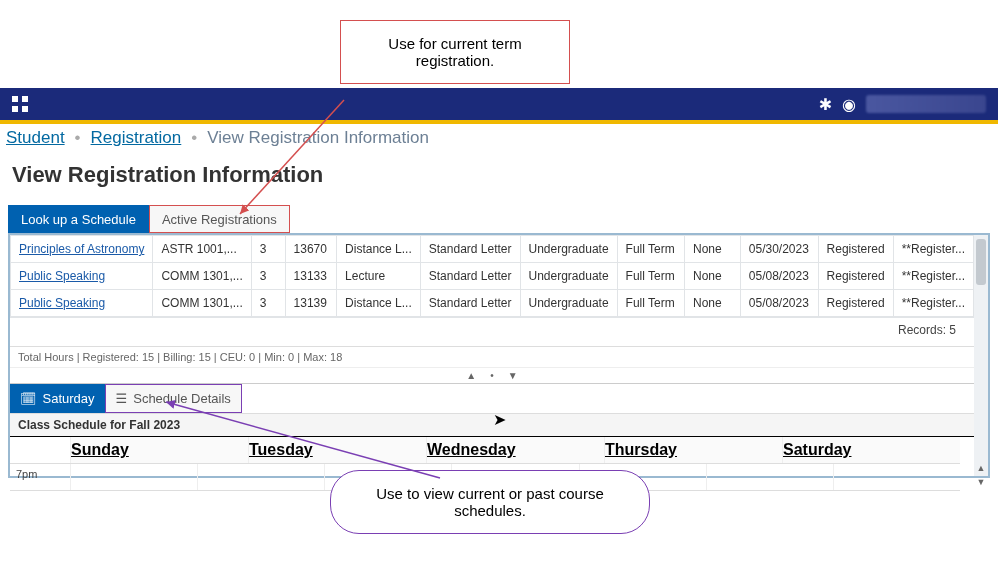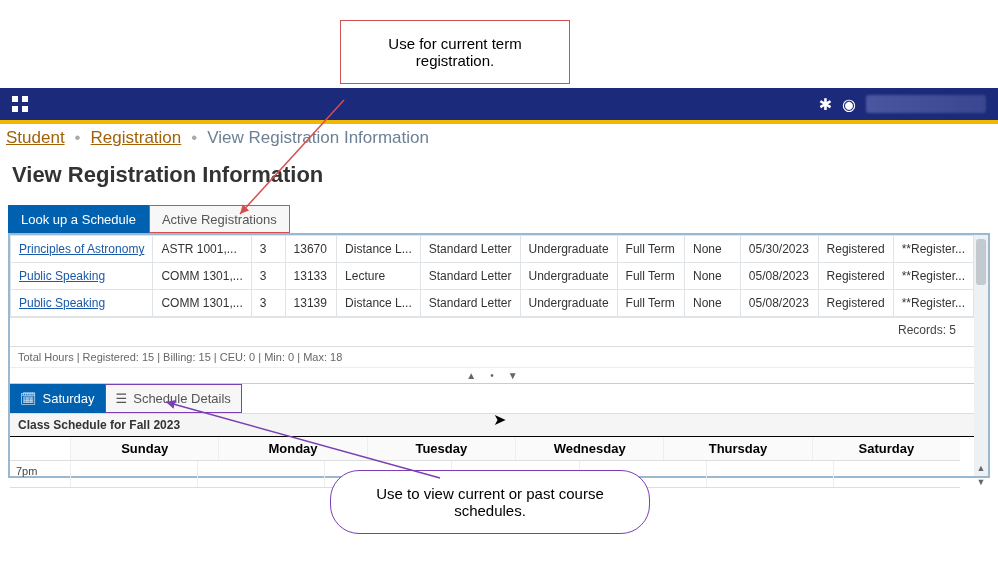--- a/index.html
+++ b/index.html
@@ -39,21 +39,21 @@
   }
   .yellowbar {
     position:absolute; top:120px; left:0; right:0; height:4px;
     background:#f0b800;
   }
   .breadcrumb {
     position:absolute; top:128px; left:6px;
     font-size:17px; color:#666;
     display:flex; gap:10px; align-items:center;
   }
-  .breadcrumb a { color:#a16207; text-decoration:underline; cursor:pointer; }
+  .breadcrumb a { color:#0369a1; text-decoration:underline; cursor:pointer; }
   .breadcrumb .sep { color:#aaa; }
   .breadcrumb .cur { color:#6d8095; }
   .page-title {
     position:absolute; top:162px; left:12px;
     font-size:22px; color:#333; font-weight:bold;
   }
   .tabs {
     position:absolute; top:205px; left:8px; right:8px;
     display:flex;
     border-bottom:1px solid #ccc;
@@ -116,21 +116,21 @@
     font-size:12px; font-weight:bold; color:#333;
     padding:4px 8px; background:#f5f5f5;
     border-top:1px solid #ddd; border-bottom:1px solid #000000;
     margin-right:14px;
   }
   .week-row {
     display:flex; border-bottom:1px solid #ddd;
     margin-right:28px;
   }
   .week-row .timecol { width:60px; }
-  .week-row .daycol { flex:1; text-align:center; font-size:13px; padding:4px 0; border-left:1px solid #eee;}
+  .week-row .daycol { flex:1; text-align:left; font-size:16px; padding:4px 0; border-left:1px solid #eee;text-decoration:underline;}
   .week-head .daycol { font-weight:bold; background:#fafafa; }
   .week-body .daycol, .week-body .timecol { height:26px; }
   .week-body .timecol { font-size:11px; color:#444; padding:4px 6px; }
   .side-arrows {
     position:absolute; right:0; width:14px;
     display:flex; flex-direction:column; justify-content:space-between;
   }
   .side-arrows span { font-size:9px; color:#666; text-align:center; line-height:14px; }
 
   
@@ -271,21 +271,20 @@
       <span class="list-icon">☰</span>
       <span>Schedule Details</span>
     </div>
   </div>
   <div class="sched-title">Class Schedule for Fall 2023</div>
 
   <div style="position:relative; margin-right:0;">
     <div class="week-row week-head">
       <div class="timecol"></div>
       <div class="daycol">Sunday</div>
-      <div class="daycol">Monday</div>
       <div class="daycol">Tuesday</div>
       <div class="daycol">Wednesday</div>
       <div class="daycol">Thursday</div>
       <div class="daycol">Saturday</div>
     </div>
     <div class="week-row week-body">
       <div class="timecol">7pm</div>
       <div class="daycol"></div>
       <div class="daycol"></div>
       <div class="daycol"></div>

